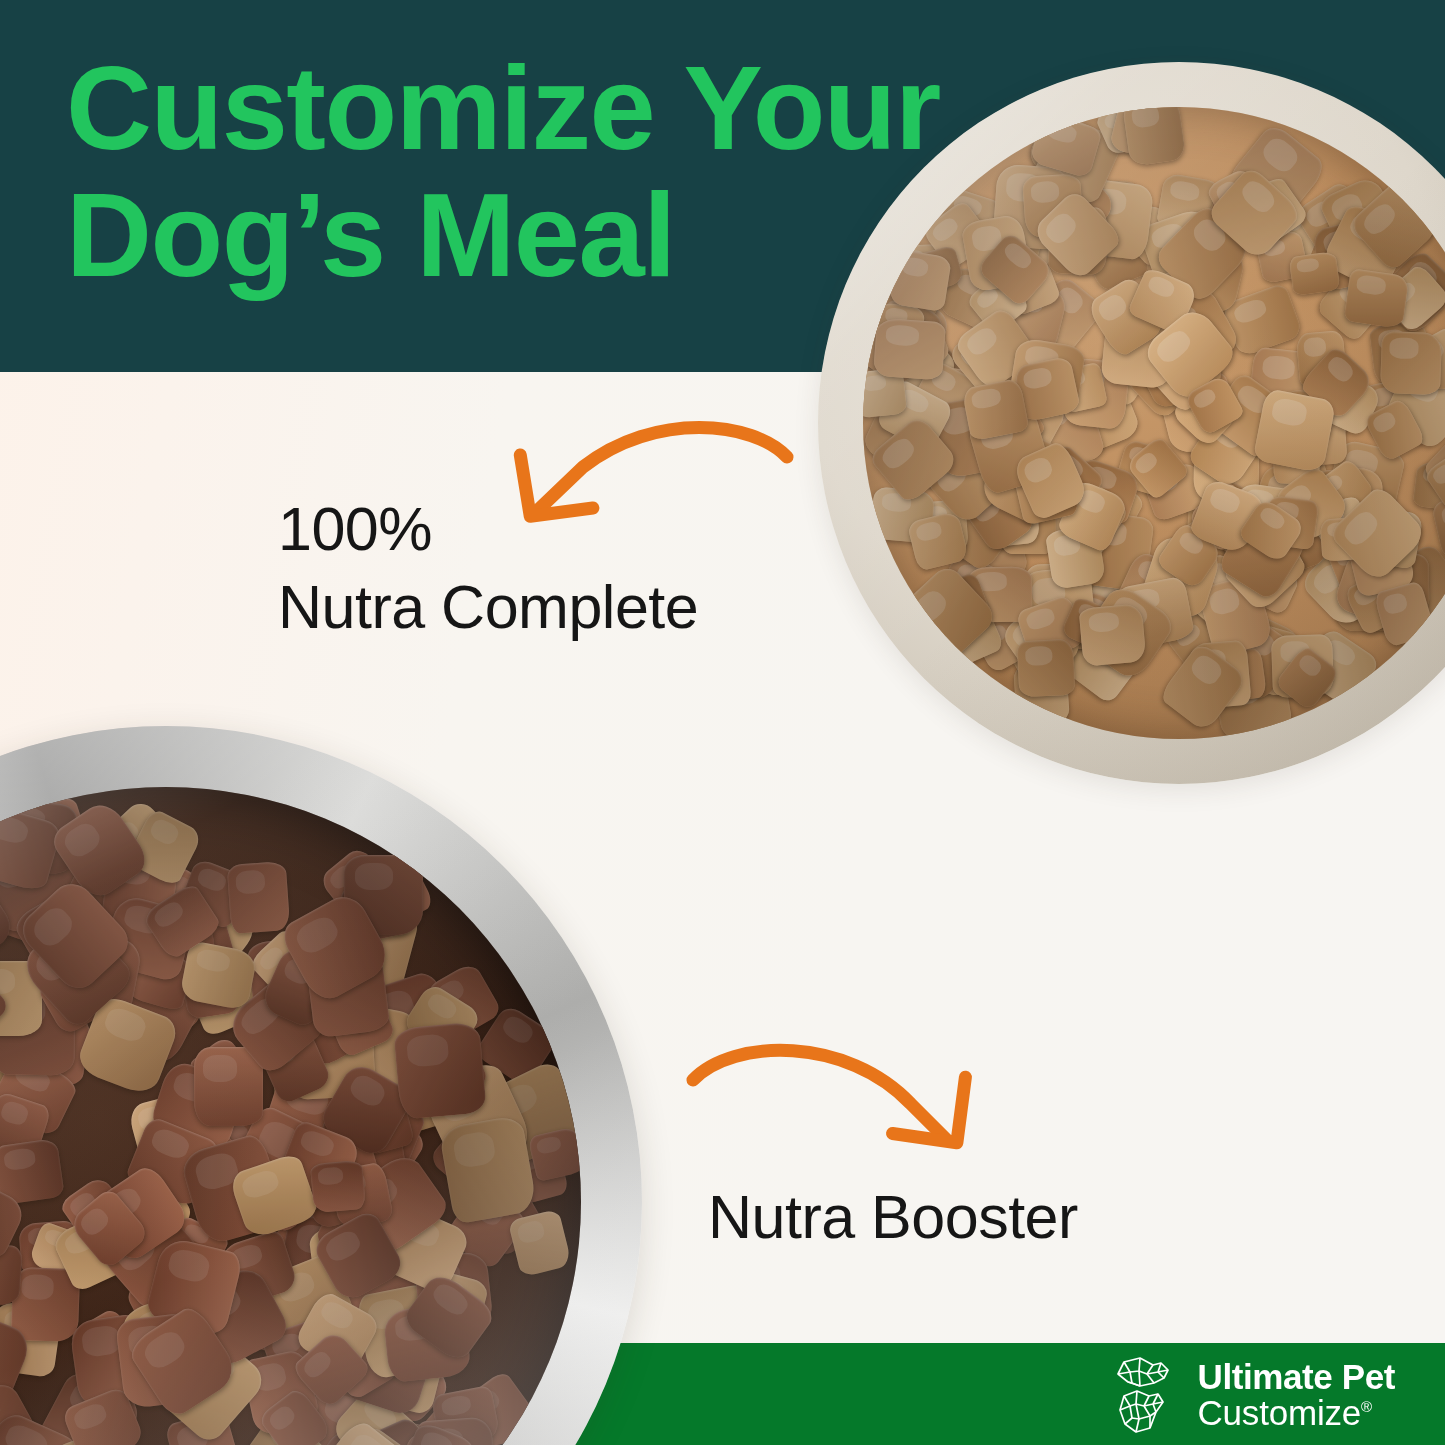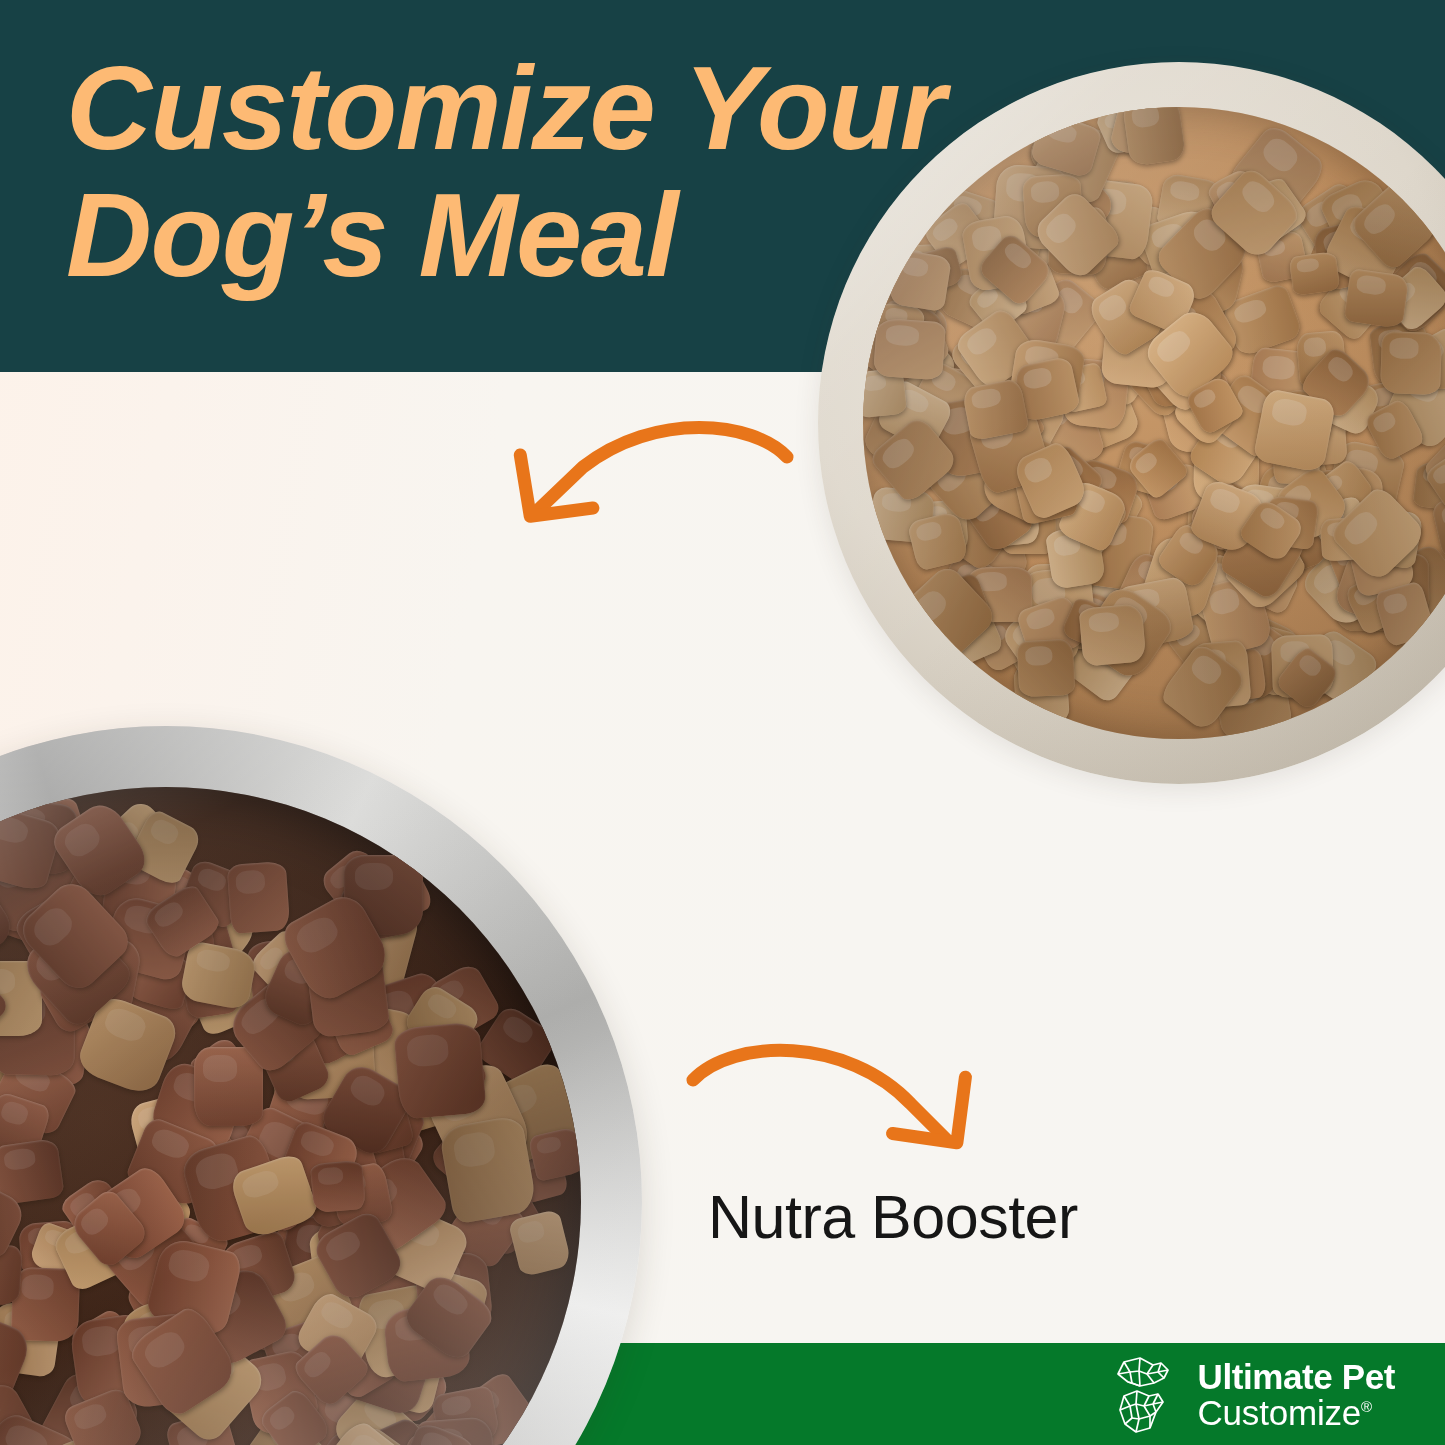--- a/index.html
+++ b/index.html
@@ -30,27 +30,26 @@
     width: 1445px;
     height: 372px;
     background: #174145;
     z-index: 6;
   }
   .headline {
     position: absolute;
     left: 66px;
     top: 44px;
     width: 900px;
-    color: #fdba74;
+    color: #22c55e;
     font-size: 119px;
     font-weight: 700;
     line-height: 1.07;
     letter-spacing: -1.5px;
     white-space: pre-line;
-    font-style: italic;
   }
 
   
   .footer-band {
     position: absolute;
     left: 0;
     top: 1343px;
     width: 1445px;
     height: 102px;
     background: #05792a;
@@ -422,20 +421,22 @@
   <div class="header-band">
     <div class="headline">Customize Your
 Dog’s Meal</div>
   </div>
 
   <svg class="arrow-svg arrow-nutra" width="300" height="130" viewBox="0 0 300 130">
     <path d="M 282 42 C 248 6 150 -4 78 52 L 32 96" fill="none" stroke="#e8751a" stroke-width="13" stroke-linecap="round"></path>
     <path d="M 26 38 L 23 100 L 86 105" fill="none" stroke="#e8751a" stroke-width="13" stroke-linecap="round" stroke-linejoin="round" transform="rotate(-12 30 90)"></path>
   </svg>
 
+  <div class="callout callout-nutra">100%
+Nutra Complete</div>
 
   <div class="bowl bowl-bl">
     <div class="bowl-bl-inner" id="food-bl">
         <div class="piece dark" style="width: 7.69197%; height: 7.38524%; left: 42.9285%; top: 2.9226%; transform: rotate(-43deg); background: linear-gradient(271deg, rgb(210, 168, 119), rgb(168, 127, 82)); box-shadow: rgba(40, 24, 10, 0.45) 0px 2px 5px, rgba(255, 255, 255, 0.22) 0px 1px 2px inset; filter: brightness(0.74); border-radius: 20.6779% 24.513% 27.7639% 26.0398% / 16.2227% 27.3018% 27.1157% 28.6035%;"></div>
         <div class="piece dark" style="width: 7.62915%; height: 7.45745%; left: 30.7299%; top: 5.65288%; transform: rotate(-43deg); background: linear-gradient(29deg, rgb(156, 97, 73), rgb(111, 63, 44)); box-shadow: rgba(40, 24, 10, 0.45) 0px 2px 5px, rgba(255, 255, 255, 0.22) 0px 1px 2px inset; filter: brightness(0.74); border-radius: 21.716% 28.0758% 23.8263% 31.899% / 33.572% 17.2711% 31.3769% 25.7694%;"></div>
         <div class="piece dark" style="width: 9.21932%; height: 8.32959%; left: 26.3612%; top: 27.5242%; transform: rotate(-39deg); background: linear-gradient(285deg, rgb(197, 154, 106), rgb(154, 112, 72)); box-shadow: rgba(40, 24, 10, 0.45) 0px 2px 5px, rgba(255, 255, 255, 0.22) 0px 1px 2px inset; filter: brightness(0.843); border-radius: 22.7178% 27.0733% 33.9935% 32.698% / 24.5176% 23.4414% 20.9509% 25.2345%;"></div>
         <div class="piece dark" style="width: 6.77816%; height: 7.6589%; left: 46.1029%; top: 37.5374%; transform: rotate(-15deg); background: linear-gradient(126deg, rgb(220, 177, 132), rgb(178, 134, 89)); box-shadow: rgba(40, 24, 10, 0.45) 0px 2px 5px, rgba(255, 255, 255, 0.22) 0px 1px 2px inset; filter: brightness(0.945); border-radius: 29.6075% 29.5202% 17.431% 25.7053% / 33.8323% 25.1273% 26.1686% 29.4159%;"></div>
         <div class="piece dark" style="width: 6.91813%; height: 8.15918%; left: 82.9458%; top: 76.5191%; transform: rotate(2deg); background: linear-gradient(115deg, rgb(148, 91, 68), rgb(102, 58, 40)); box-shadow: rgba(40, 24, 10, 0.45) 0px 2px 5px, rgba(255, 255, 255, 0.22) 0px 1px 2px inset; filter: brightness(0.717); border-radius: 20.6246% 22.3914% 18.984% 30.145% / 20.477% 26.4292% 33.2568% 31.2454%;"></div>
         <div class="piece dark" style="width: 6.11352%; height: 5.87805%; left: 59.0538%; top: 25.442%; transform: rotate(-33deg); background: linear-gradient(268deg, rgb(168, 107, 80), rgb(121, 69, 49)); box-shadow: rgba(40, 24, 10, 0.45) 0px 2px 5px, rgba(255, 255, 255, 0.22) 0px 1px 2px inset; filter: brightness(0.852); border-radius: 22.7529% 23.3355% 23.2579% 29.1184% / 22.813% 28.6526% 19.1082% 19.3127%;"></div>
         <div class="piece dark" style="width: 7.85667%; height: 8.37065%; left: 29.1935%; top: 62.4503%; transform: rotate(8deg); background: linear-gradient(254deg, rgb(220, 177, 132), rgb(178, 134, 89)); box-shadow: rgba(40, 24, 10, 0.45) 0px 2px 5px, rgba(255, 255, 255, 0.22) 0px 1px 2px inset; filter: brightness(0.859); border-radius: 27.3454% 27.8001% 23.2424% 33.7284% / 20.2269% 31.4331% 19.9066% 23.9909%;"></div>

